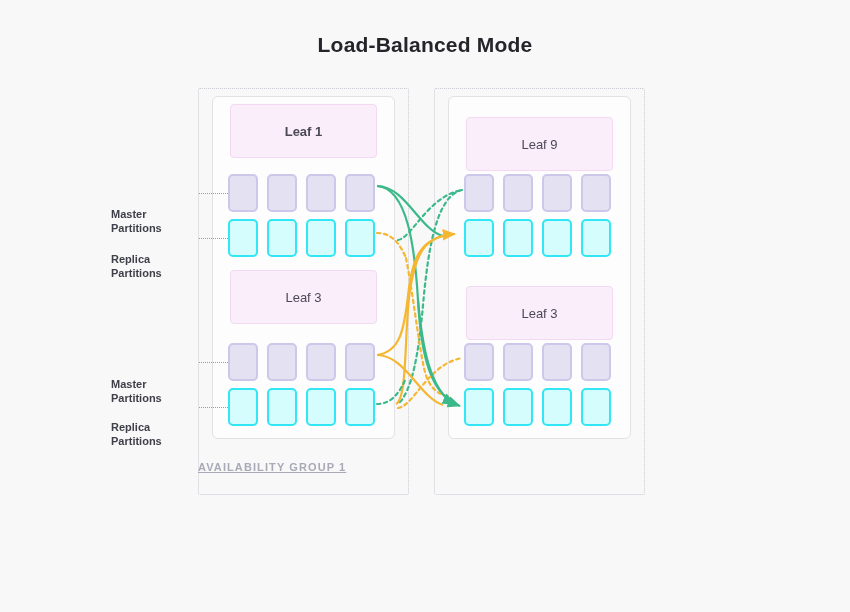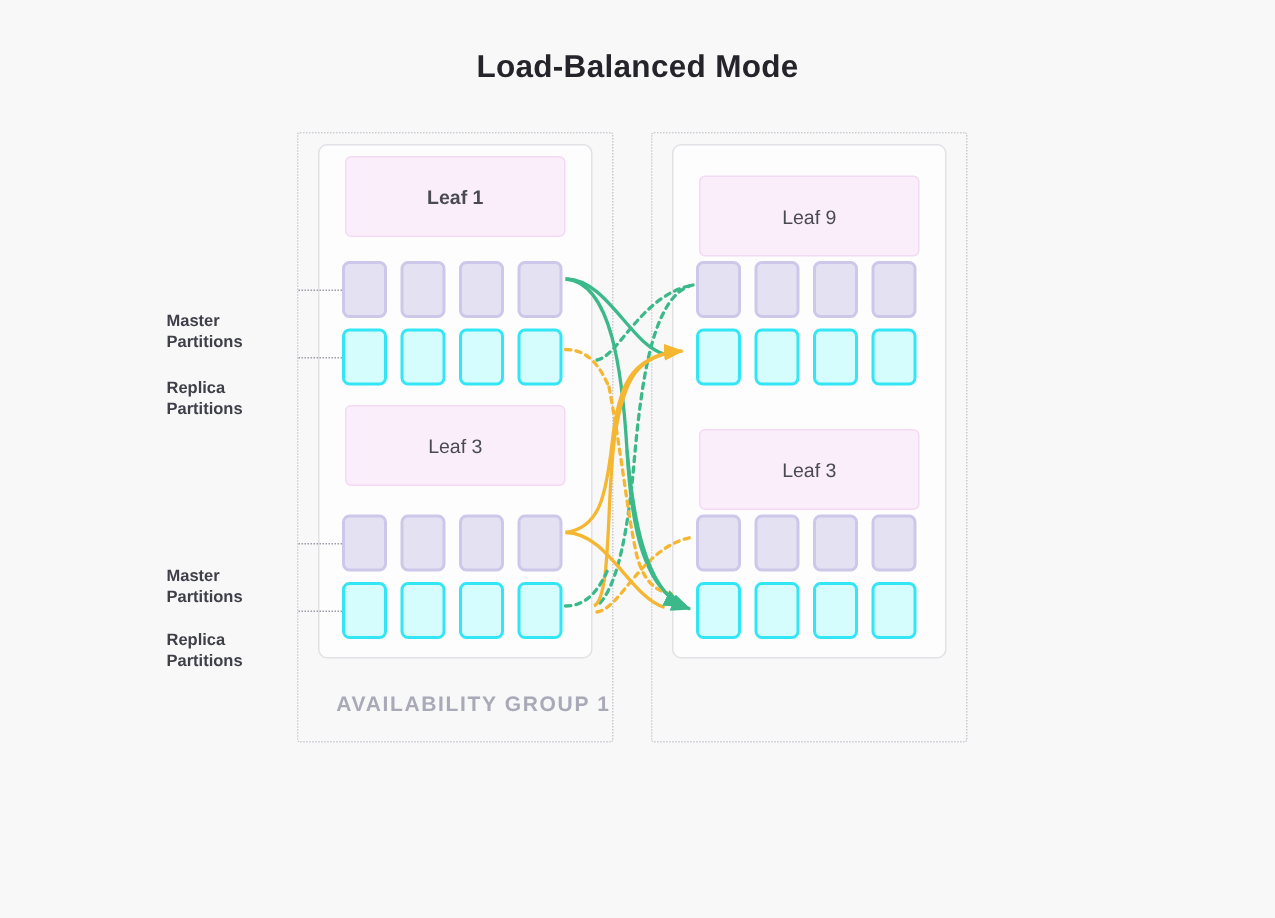--- a/index.html
+++ b/index.html
@@ -33,25 +33,26 @@
   }
   
   .ag-outer {
     position: absolute;
     border: 1px dotted #c9c9d2;
     border-radius: 2px;
     background: transparent;
   }
   .ag-label {
     position: absolute;
-    text-align: right;
-    font-size: 14px;
+    text-align: left;
+    font-size: 11px;
     font-weight: bold;
     letter-spacing: 1.1px;
     color: #a9a9b8;
+    text-decoration: underline;
   }
   
   .card {
     position: absolute;
     background: #fdfdfd;
     border: 1px solid #e2e2e6;
     border-radius: 6px;
   }
   .leaf {
     position: absolute;

